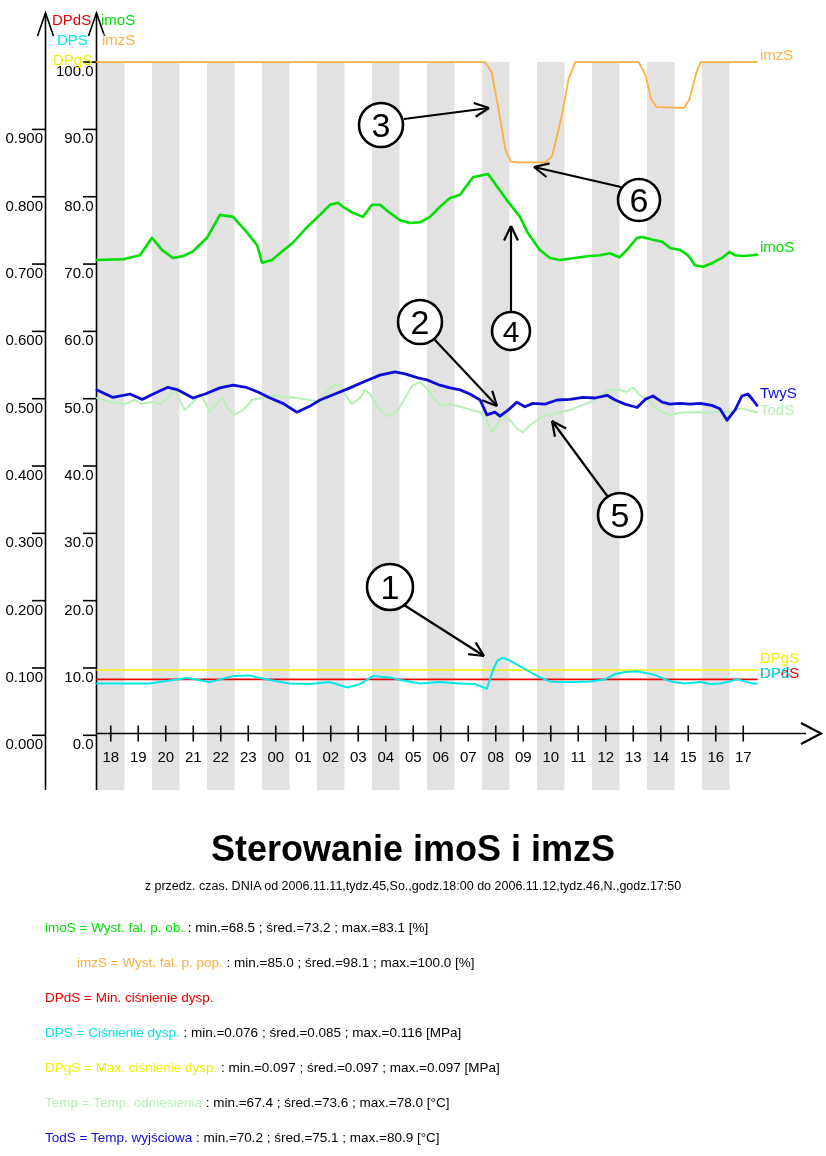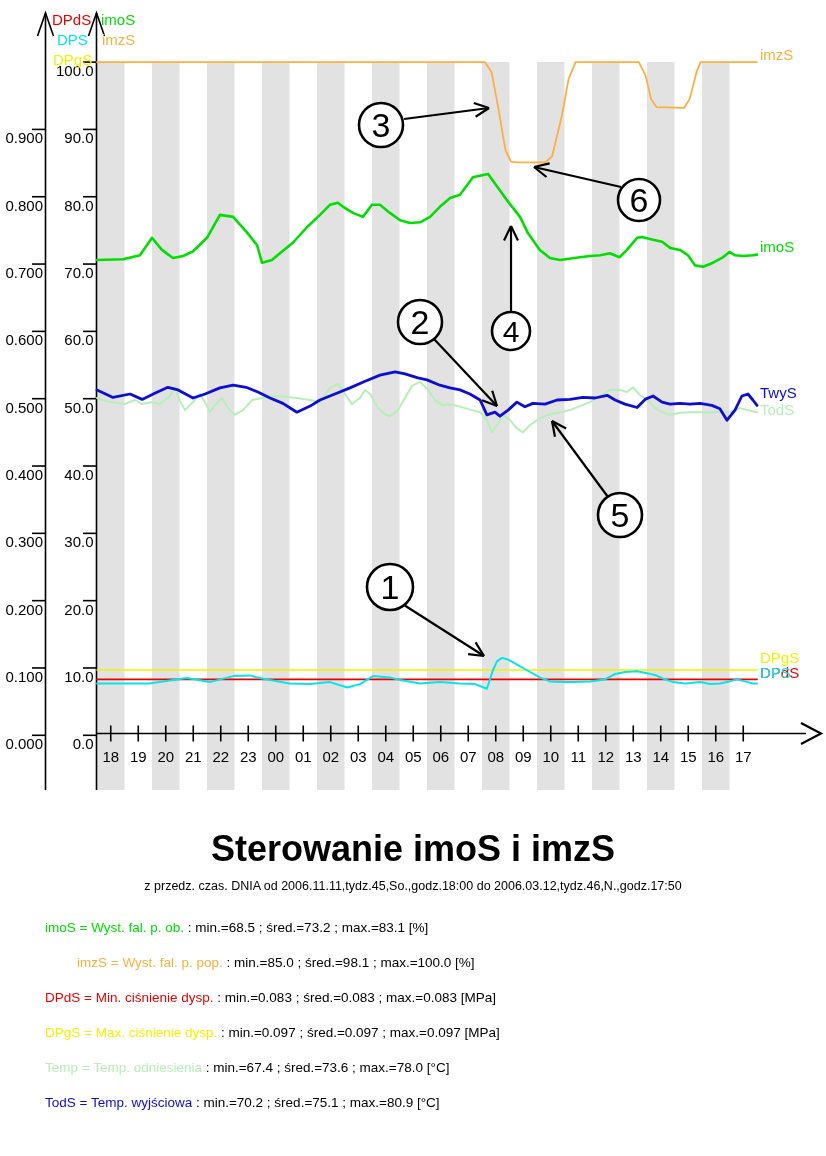--- a/index.html
+++ b/index.html
@@ -192,21 +192,22 @@
         <line x1="621" y1="187" x2="534" y2="167" stroke="#000" stroke-width="2.2"></line>
         <line x1="534" y1="167" x2="549.6001226584293" y2="163.44526048184102" stroke="#000" stroke-width="2.2"></line>
         <line x1="534" y1="167" x2="546.4817148720149" y2="177.01033435274383" stroke="#000" stroke-width="2.2"></line>
         <circle cx="639" cy="200" r="21" fill="#fff" stroke="#000" stroke-width="2.6"></circle>
         <text x="639" y="212" font-size="34" text-anchor="middle">6</text>
       </g>
     </g>
   </svg>
 
 <div class="title">Sterowanie imoS i imzS</div>
-<div class="subtitle">z przedz. czas. DNIA od 2006.11.11,tydz.45,So.,godz.18:00 do 2006.03.12,tydz.46,N.,godz.17:50</div>
+<div class="subtitle">z przedz. czas. DNIA od 2006.11.11,tydz.45,So.,godz.18:00 do 2006.11.12,tydz.46,N.,godz.17:50</div>
 <div class="legend">
     <div class="legend-row"><span style="color: rgb(0, 223, 0);">imoS = Wyst. fal. p. ob. </span><span>: min.=68.5 ; śred.=73.2 ; max.=83.1 [%]</span></div>
     <div class="legend-row"><span style="color: rgb(251, 176, 64); padding-left: 32px;">imzS = Wyst. fal. p. pop. </span><span>: min.=85.0 ; śred.=98.1 ; max.=100.0 [%]</span></div>
-    <div class="legend-row"><span style="color: rgb(238, 0, 0);">DPdS = Min. ciśnienie dysp. </span><span>: min.=0.083 ; śred.=0.083 ; max.=0.083 [MPa]</span></div>
+    <div class="legend-row"><span style="color: rgb(238, 0, 0);">DPdS = Min. ciśnienie dysp. </span></div>
+    <div class="legend-row"><span style="color: rgb(0, 232, 232);">DPS = Ciśnienie dysp. </span><span>: min.=0.076 ; śred.=0.085 ; max.=0.116 [MPa]</span></div>
     <div class="legend-row"><span style="color: rgb(242, 242, 0); text-align: center;">DPgS = Max. ciśnienie dysp. </span><span>: min.=0.097 ; śred.=0.097 ; max.=0.097 [MPa]</span></div>
     <div class="legend-row"><span style="color: rgb(183, 239, 183);">Temp = Temp. odniesienia </span><span>: min.=67.4 ; śred.=73.6 ; max.=78.0 [°C]</span></div>
     <div class="legend-row"><span style="color: rgb(13, 13, 214);">TodS = Temp. wyjściowa </span><span>: min.=70.2 ; śred.=75.1 ; max.=80.9 [°C]</span></div>
   </div>
 
 </body></html>

